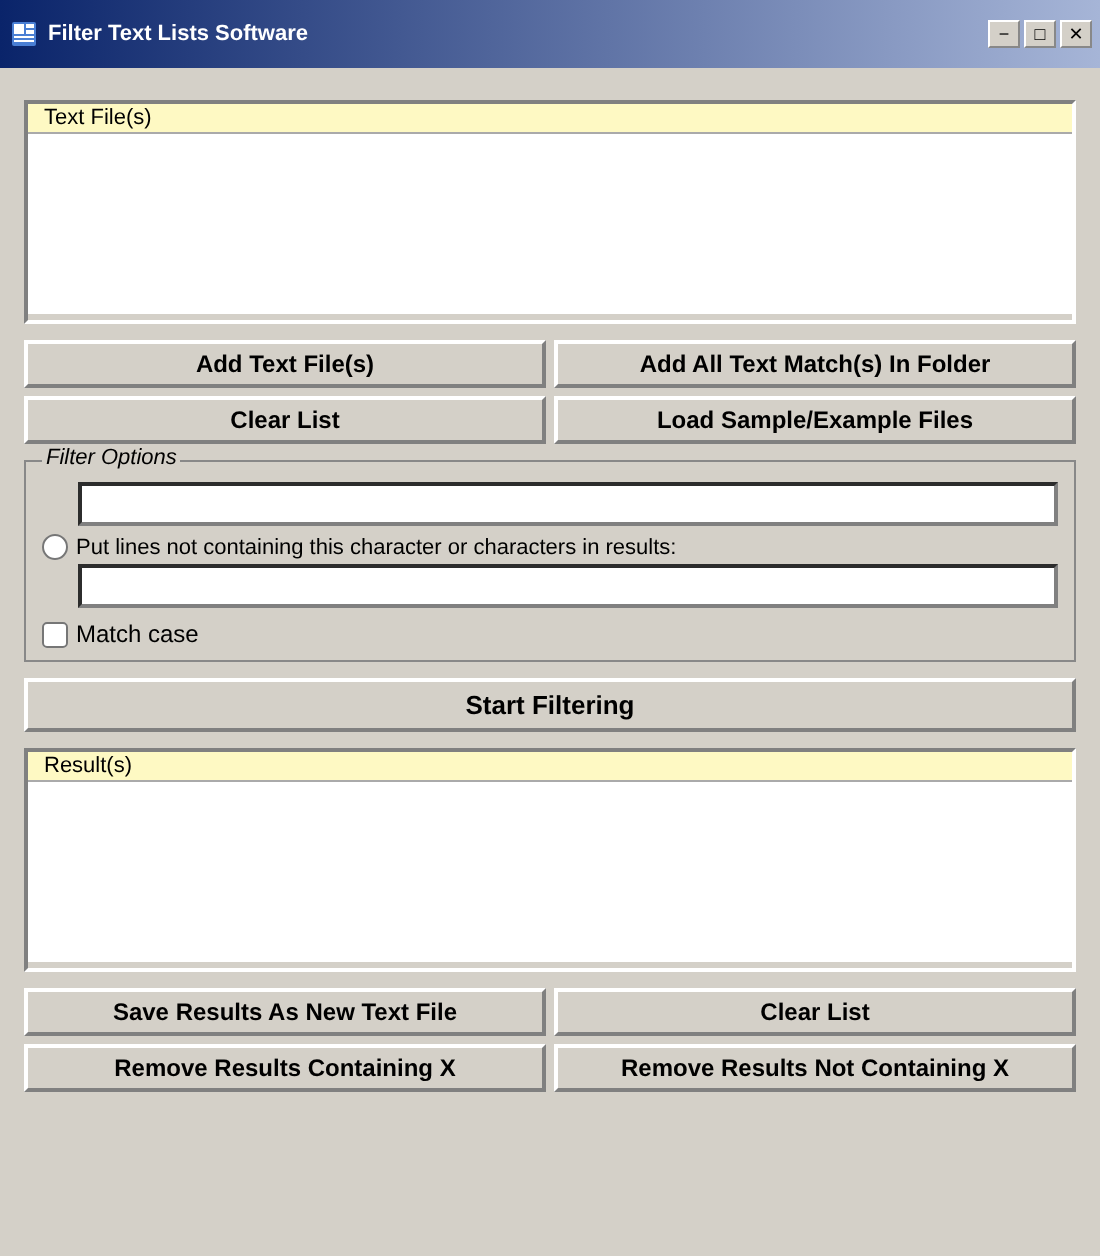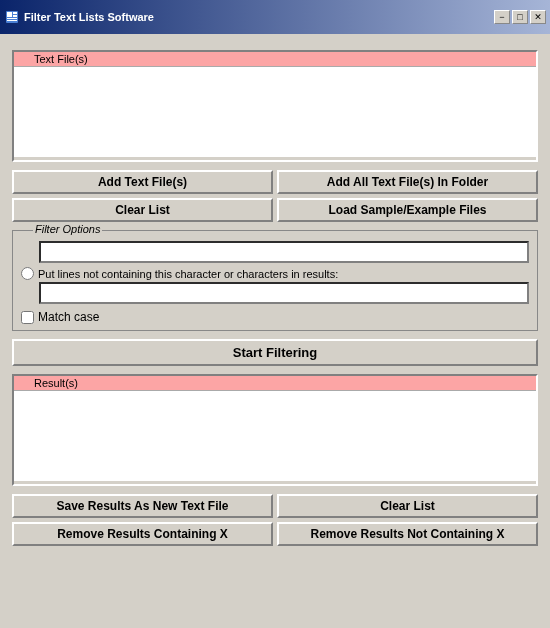--- a/index.html
+++ b/index.html
@@ -95,21 +95,21 @@
       border: 1px solid #888;
       border-top-color: #888;
       margin: 4px 6px;
       padding: 8px 8px 6px 8px;
       position: relative;
     }
 
     .filter-options-legend {
       position: absolute;
       top: -8px;
-      left: 20px;
+      left: 8px;
       background: #d4d0c8;
       padding: 0 2px;
       font-size: 11px;
       font-style: italic;
       color: #000;
     }
 
     .radio-row {
       display: flex;
       align-items: center;
@@ -183,22 +183,22 @@
       border-top-color: #808080;
       border-left-color: #808080;
       border-right-color: #ffffff;
       border-bottom-color: #ffffff;
     }
 
     .header-bar {
       display: flex;
       align-items: center;
       justify-content: space-between;
-      background: #fca5a5;
-      padding: 1px 20px;
+      background: #fef9c3;
+      padding: 1px 8px;
       font-size: 11px;
       border-bottom: 1px solid #aaa;
     }
   </style>
 </head>
 <body>
 
 <div class="title-bar">
   <div class="title-bar-icon">
     <svg width="14" height="14" viewBox="0 0 14 14">
@@ -225,21 +225,21 @@
       <div class="header-bar">
         <span>Text File(s)</span>
         <span></span>
       </div>
       <textarea class="text-file-area" style="height: 90px; border: none; outline: none; width: 100%; resize: none; padding: 4px;"></textarea>
     </div>
   </div>
 
   <div class="btn-row">
     <button class="win-btn">Add Text File(s)</button>
-    <button class="win-btn">Add All Text File(s) In Folder</button>
+    <button class="win-btn">Add All Text Match(s) In Folder</button>
   </div>
 
   <div class="btn-row">
     <button class="win-btn">Clear List</button>
     <button class="win-btn">Load Sample/Example Files</button>
   </div>
 
   <div class="filter-options-group">
     <span class="filter-options-legend">Filter Options</span>
     

